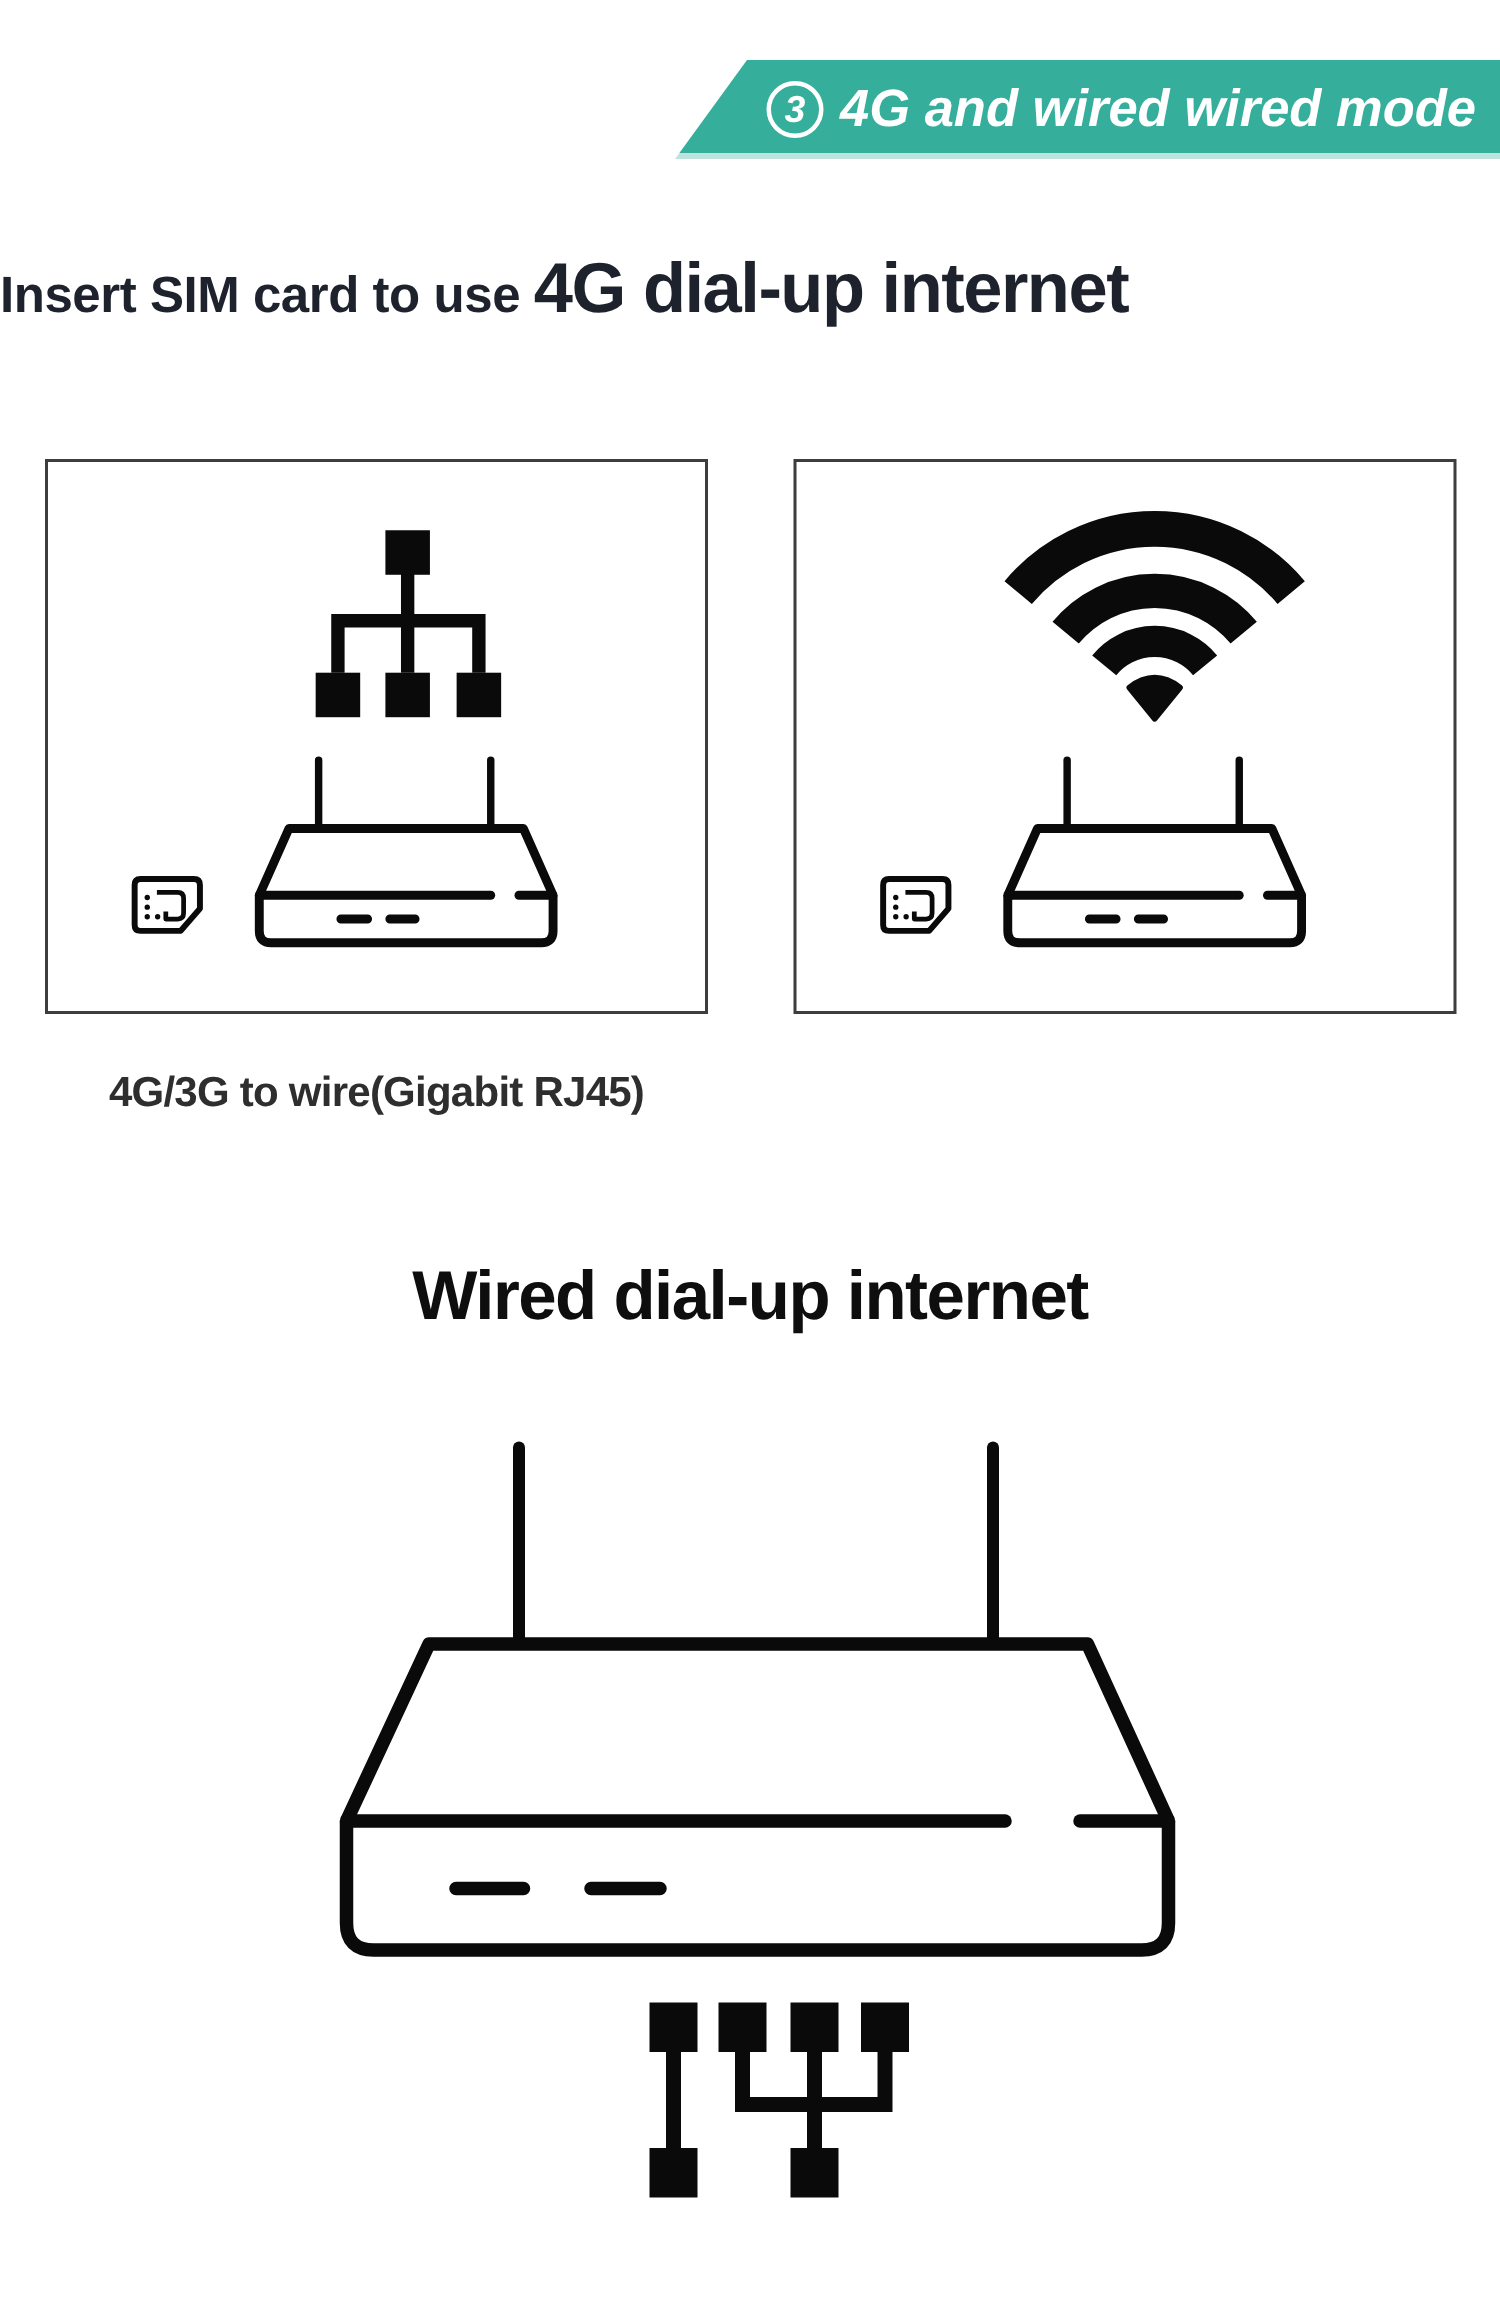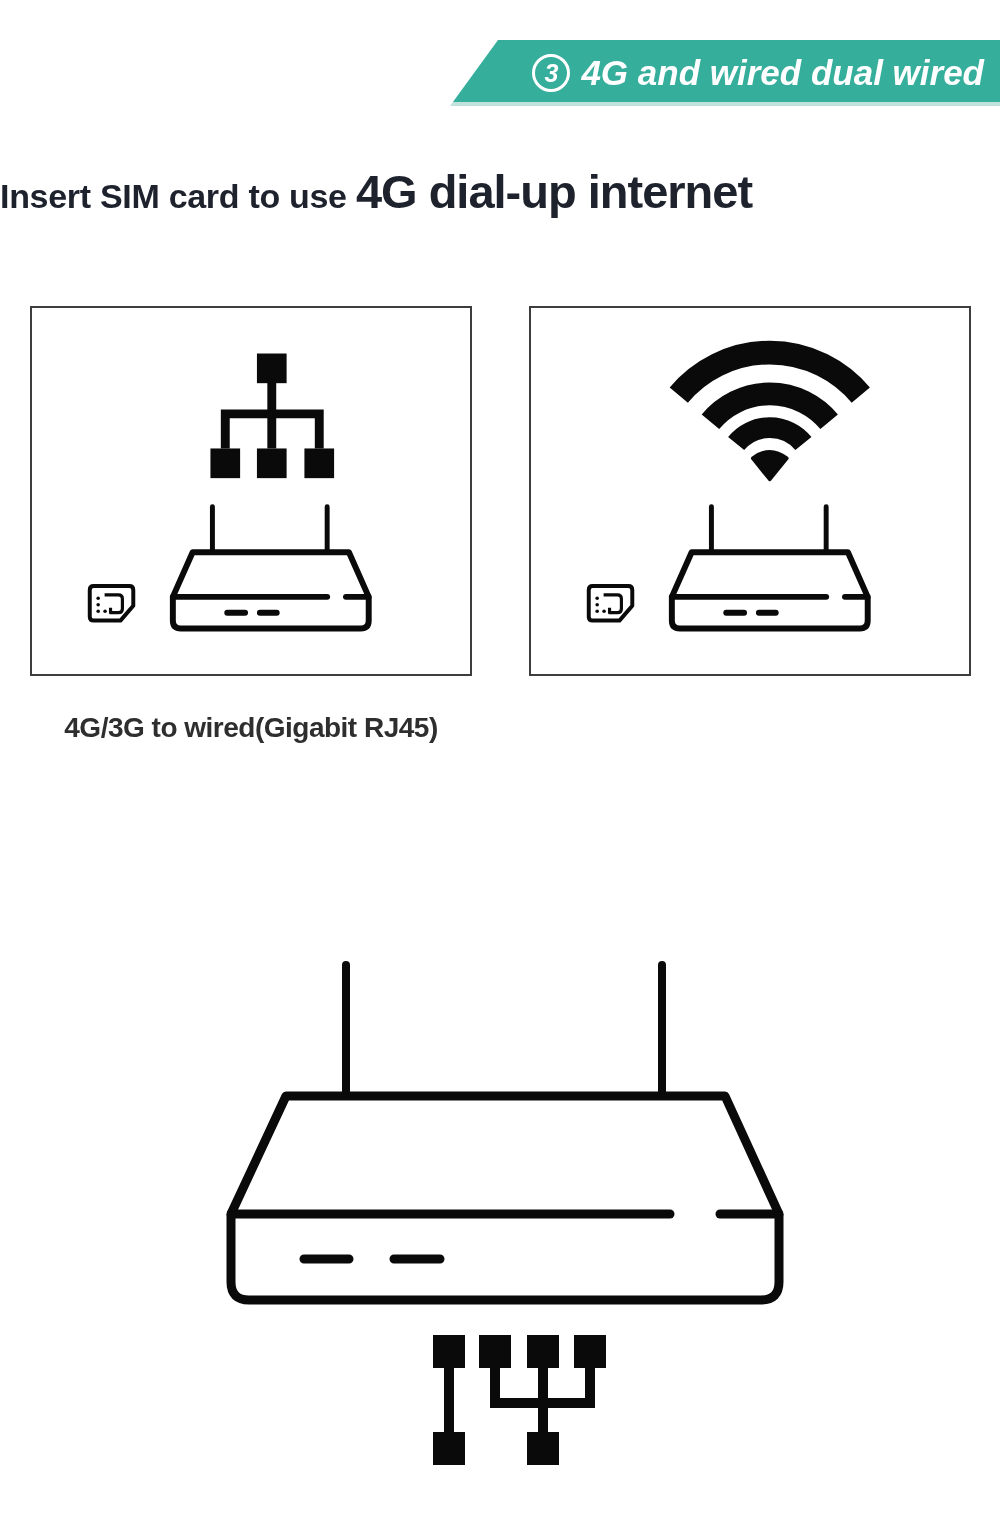--- a/index.html
+++ b/index.html
@@ -50,21 +50,21 @@
   .figure-bottom{position:absolute;top:940px;left:150px;width:700px;height:540px;}
   .figure-bottom svg{width:100%;height:100%;display:block;}
 </style>
 </head>
 <body>
 
 <div class="page">
 
   <div class="banner">
     <span class="circled-num">3</span>
-    <span class="banner-text">4G and wired dual wired</span>
+    <span class="banner-text">4G and wired wired mode</span>
   </div>
 
   <h1 class="title-sim"><span class="t-reg">Insert SIM card to use </span><span class="t-big">4G dial-up internet</span></h1>
 
   <div class="card card-left">
     <svg viewBox="0 0 442 370">
 
       <g>
         <g stroke="#0a0a0a" stroke-width="9" fill="none">
           <path d="M242 70 V142"></path>
@@ -123,22 +123,23 @@
         <path d="M62 281 H98 Q102 281 102 285 V301 L89 316 H62 Q58 316 58 312 V285 Q58 281 62 281 Z" stroke="#0a0a0a" stroke-width="4" fill="#ffffff" stroke-linejoin="round"></path>
         <path d="M73 290 H87 Q91 290 91 294 V304 Q91 308 87 308 H79 V303" stroke="#0a0a0a" stroke-width="3.2" fill="none" stroke-linejoin="round"></path>
         <circle cx="66.5" cy="293.5" r="1.8" fill="#0a0a0a"></circle>
         <circle cx="66.5" cy="300" r="1.8" fill="#0a0a0a"></circle>
         <circle cx="66.5" cy="306.5" r="1.8" fill="#0a0a0a"></circle>
         <circle cx="73.5" cy="306.5" r="1.8" fill="#0a0a0a"></circle>
       </g>
     </svg>
   </div>
 
-  <div class="caption caption-left">4G/3G to wired(Gigabit RJ45)</div>
+  <div class="caption caption-left">4G/3G to wire(Gigabit RJ45)</div>
 
+  <h2 class="title-wired">Wired dial-up internet</h2>
 
   <div class="figure-bottom">
     <svg viewBox="0 0 700 540">
 
       <g stroke="#0a0a0a" fill="none">
         <path d="M196 25 V156" stroke-width="8" stroke-linecap="round"></path>
         <path d="M512 25 V156" stroke-width="8" stroke-linecap="round"></path>
         <path d="M81 274 L136 156 H575 L629 274" stroke-width="9" stroke-linejoin="round"></path>
         <path d="M81 274 H520" stroke-width="9" stroke-linecap="round"></path>
         <path d="M570 274 H629" stroke-width="9" stroke-linecap="round"></path>

